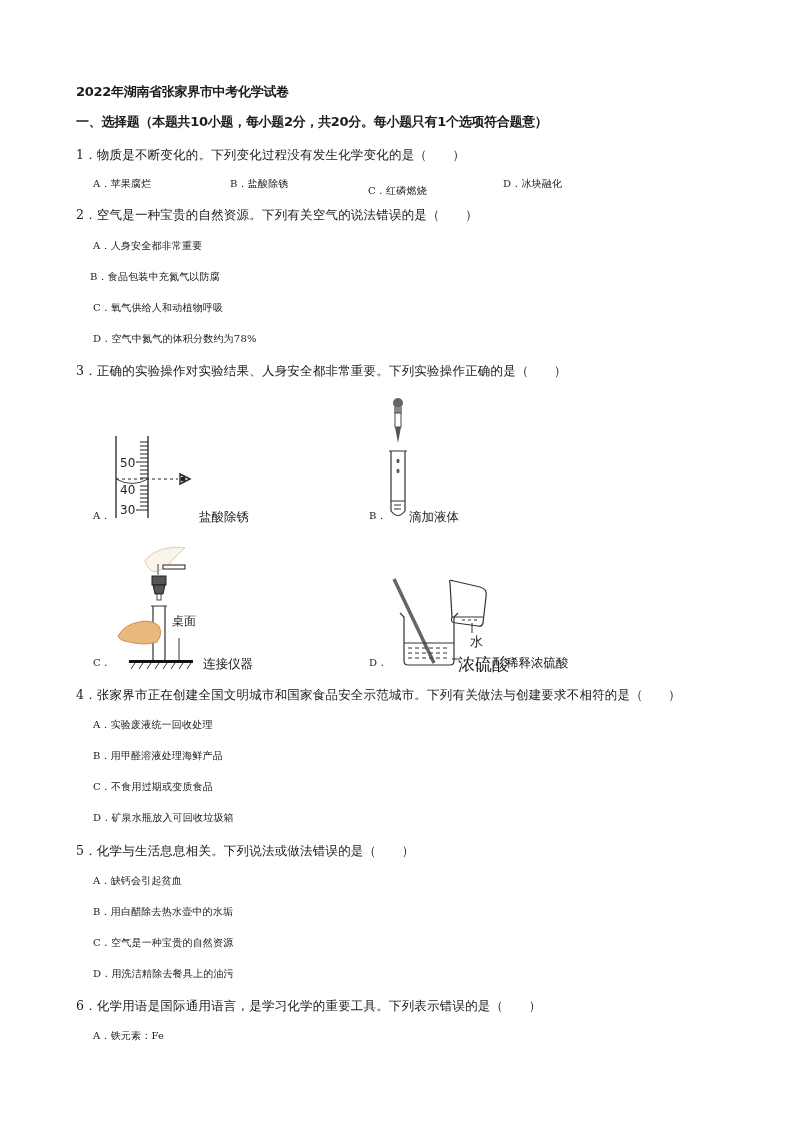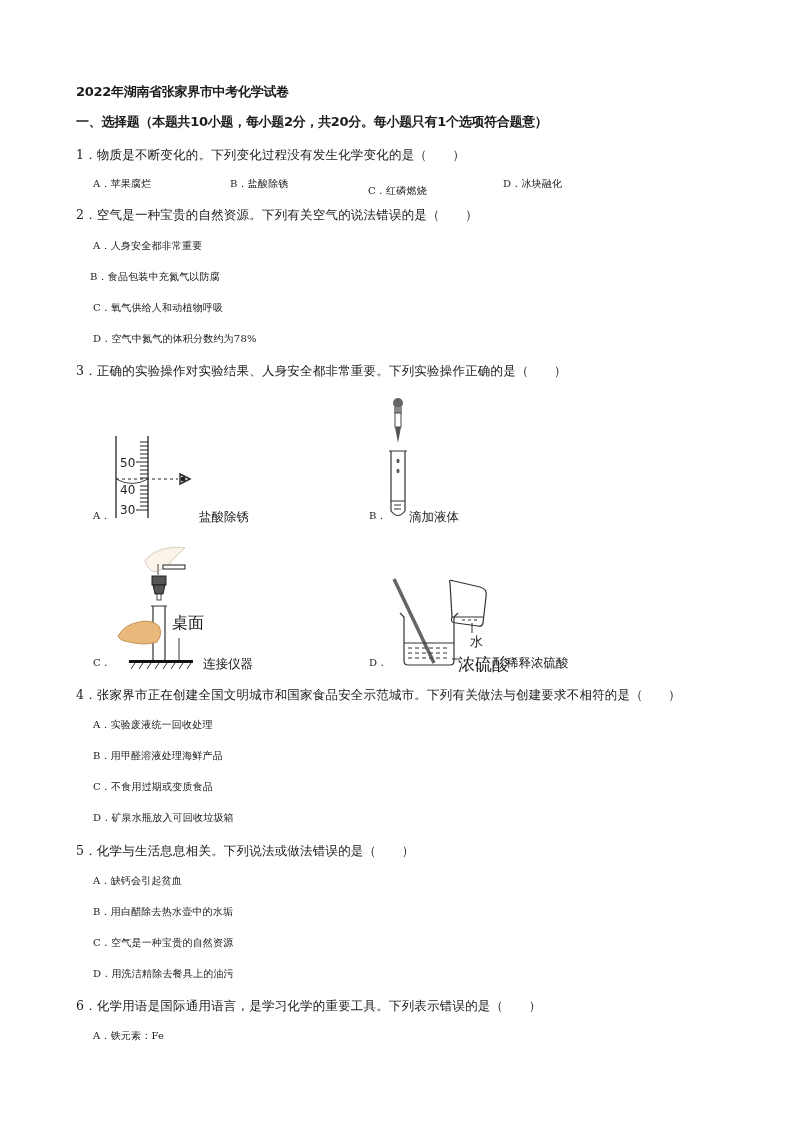--- a/index.html
+++ b/index.html
@@ -116,21 +116,21 @@
     <line x1="28" y1="121" x2="24" y2="127"></line>
     <line x1="36" y1="121" x2="32" y2="127"></line>
     <line x1="44" y1="121" x2="40" y2="127"></line>
     <line x1="52" y1="121" x2="48" y2="127"></line>
     <line x1="60" y1="121" x2="56" y2="127"></line>
     <line x1="68" y1="121" x2="64" y2="127"></line>
     <line x1="76" y1="121" x2="72" y2="127"></line>
   </g>
   <line x1="64" y1="96" x2="64" y2="118" stroke="#333" stroke-width="1"></line>
 </svg>
-<div class="abs sans" style="left:172px; top:613px; font-size:16px;">桌面</div>
+<div class="abs sans" style="left:172px; top:613px; font-size:12px;">桌面</div>
 <div class="abs lbl" style="left:203px; top:656px;">连接仪器</div>
 
 <div class="abs opt" style="left:369px; top:656px;">D．</div>
 <svg style="left:390px; top:577px;" width="120" height="95" viewBox="0 0 120 95">
 
   <line x1="4" y1="2" x2="44" y2="86" stroke="#666" stroke-width="3.5"></line>
 
   <path d="M10 36 L14 40 L14 84 Q14 88 18 88 L60 88 Q64 88 64 84 L64 40 L68 36" fill="none" stroke="#333" stroke-width="1.2"></path>
   <line x1="14" y1="66" x2="64" y2="66" stroke="#333" stroke-width="1"></line>
   <g stroke="#333" stroke-width="1" stroke-dasharray="4,3">

